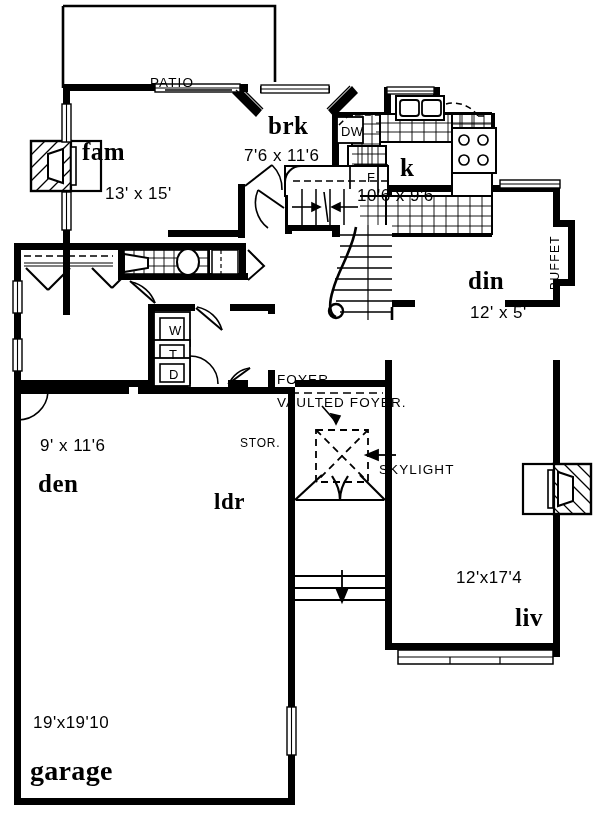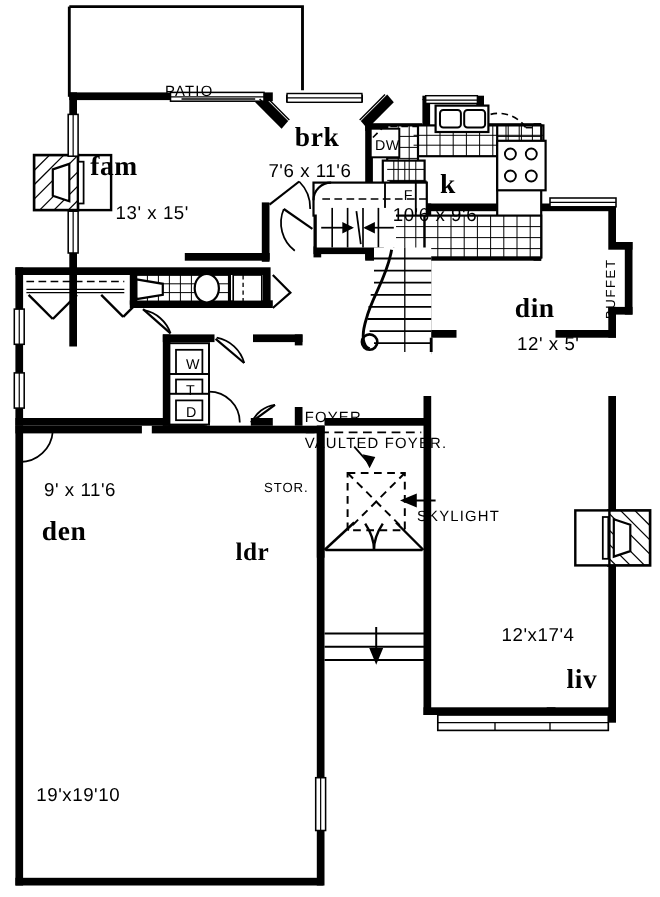--- a/index.html
+++ b/index.html
@@ -589,14 +589,15 @@
 
   <div class="lbl room-name small" style="left:214px; top:449px;">ldr</div>
   <div class="lbl note tiny" style="left:240px; top:437px;">STOR.</div>
 
   <div class="lbl note" style="left:379px; top:463px;">SKYLIGHT</div>
 
   <div class="lbl room-dim" style="left:456px; top:569px;">12'x17'4</div>
   <div class="lbl room-name" style="left:473px; top:605px;margin-left:42px;">liv</div>
 
   <div class="lbl room-dim" style="left:33px; top:694px;margin-top:20px;">19'x19'10</div>
+  <div class="lbl garage-name" style="left:30px; top:757px;">garage</div>
 
 </div>
 
 </body></html>

